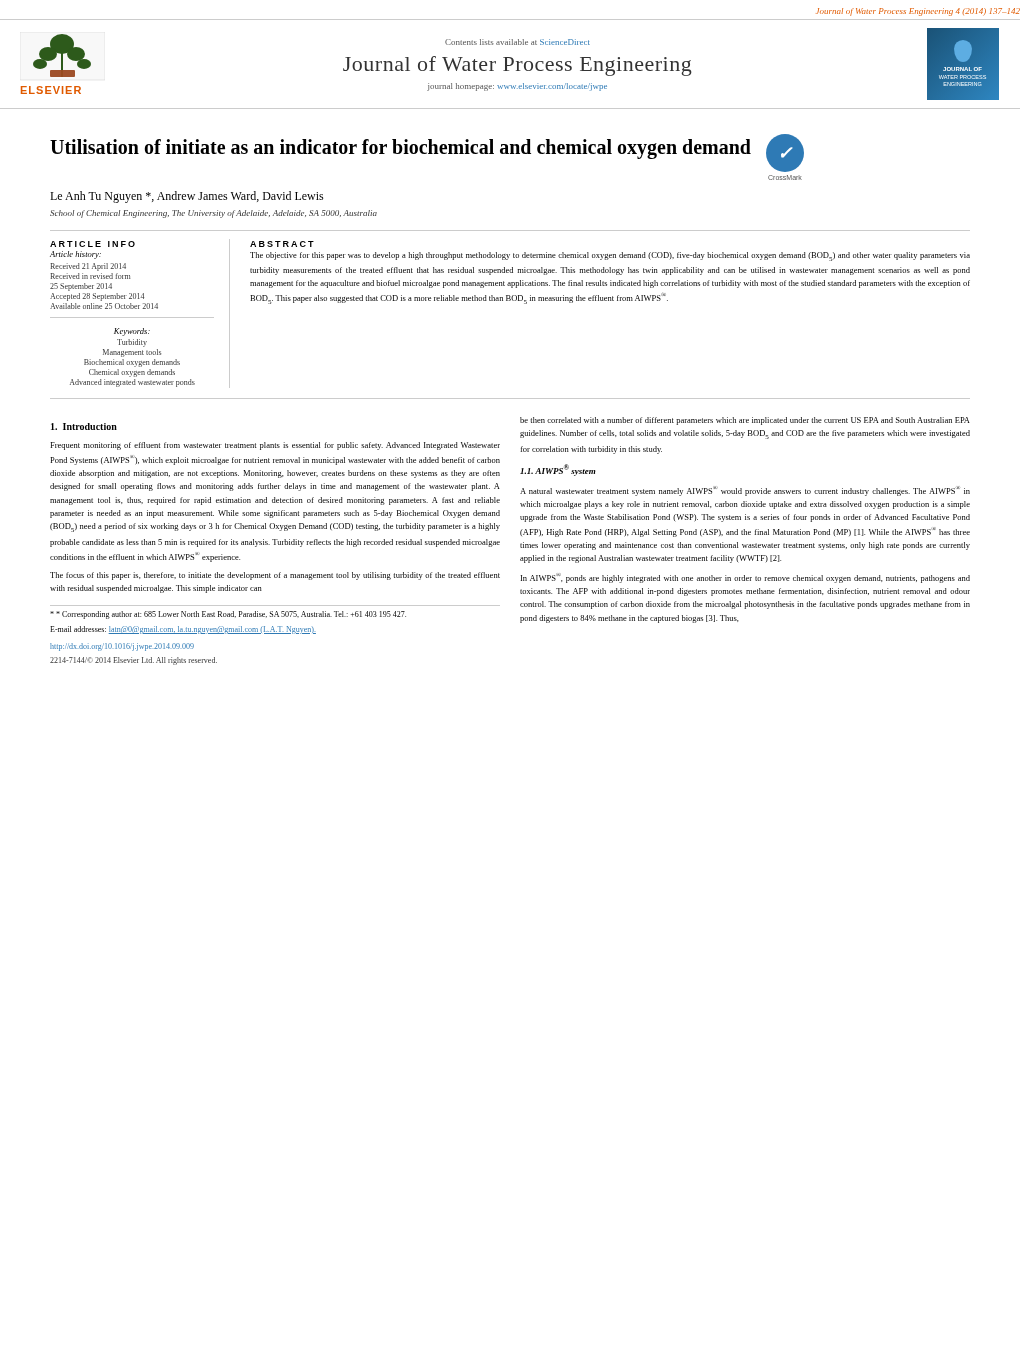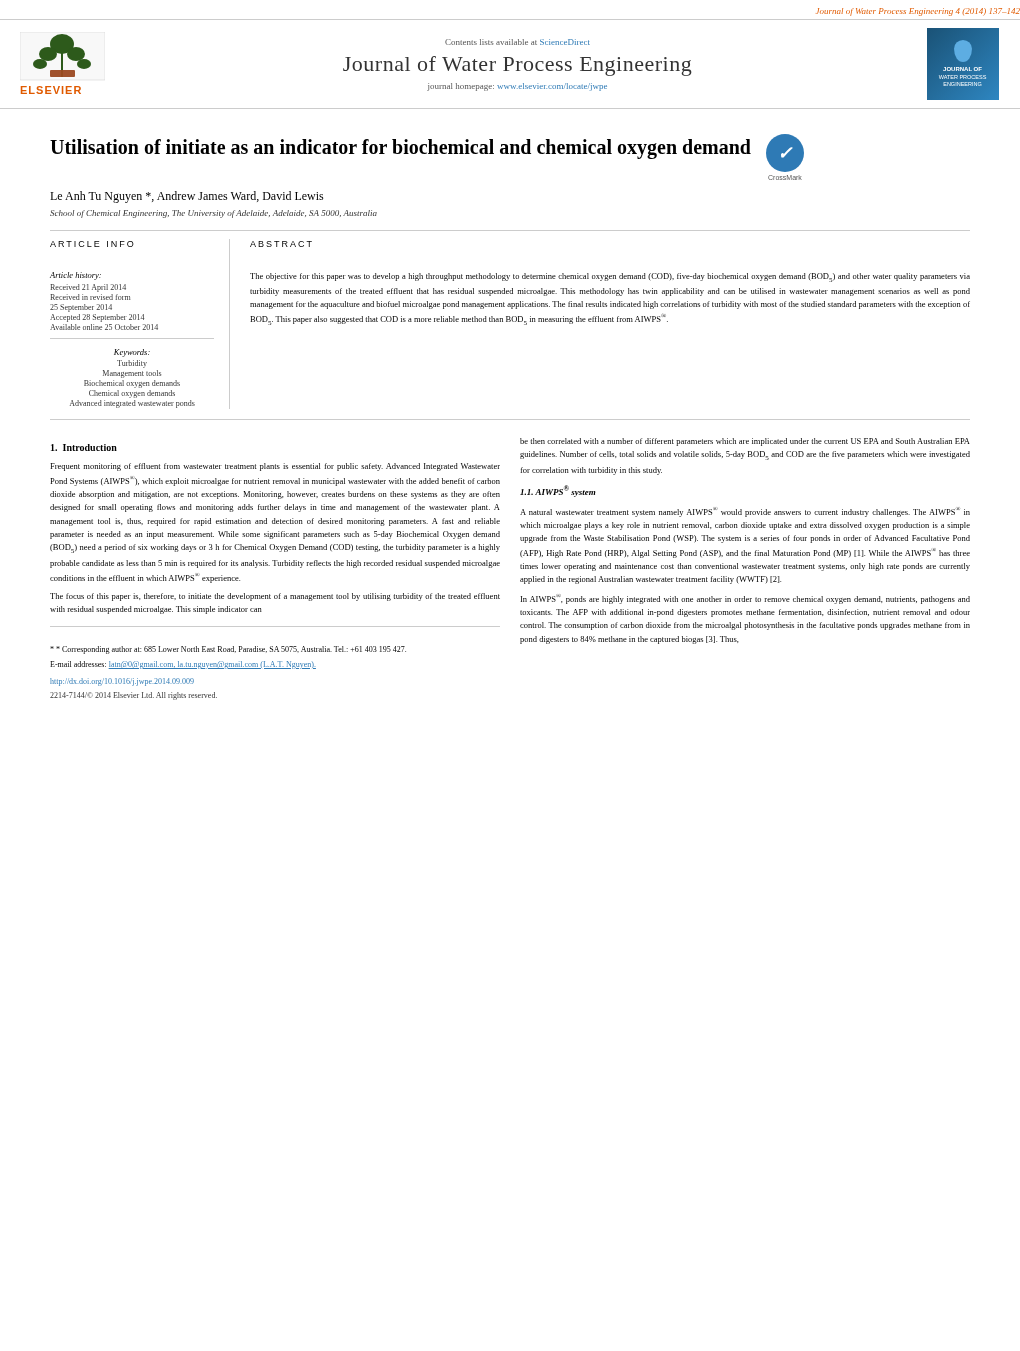--- a/index.html
+++ b/index.html
@@ -165,24 +165,24 @@
     }
 
     .abstract-col {
       flex: 1;
       font-size: 8.5px;
     }
 
     .section-heading-small {
       font-size: 9px;
       font-family: Arial, sans-serif;
-      font-weight: normal;
+      font-weight: bold;
       letter-spacing: 2px;
       text-transform: uppercase;
-      margin-bottom: 21px;
+      margin-bottom: 0;
       color: #000;
     }
 
     .article-info-label {
       font-style: italic;
       font-size: 8.5px;
       margin-bottom: 3px;
     }
 
     .article-info-date {
@@ -258,21 +258,21 @@
       color: #000;
     }
 
     .body-para sup {
       font-size: 6.5px;
     }
 
     .footnote-section {
       border-top: 1px solid #ccc;
       margin-top: 10px;
-      padding-top: 17px;
+      padding-top: 3px;
       font-size: 8px;
     }
 
     .doi-line {
       font-size: 8px;
       color: #2e7ab5;
       margin-top: 5px;
     }
 
     .copyright-footer {

